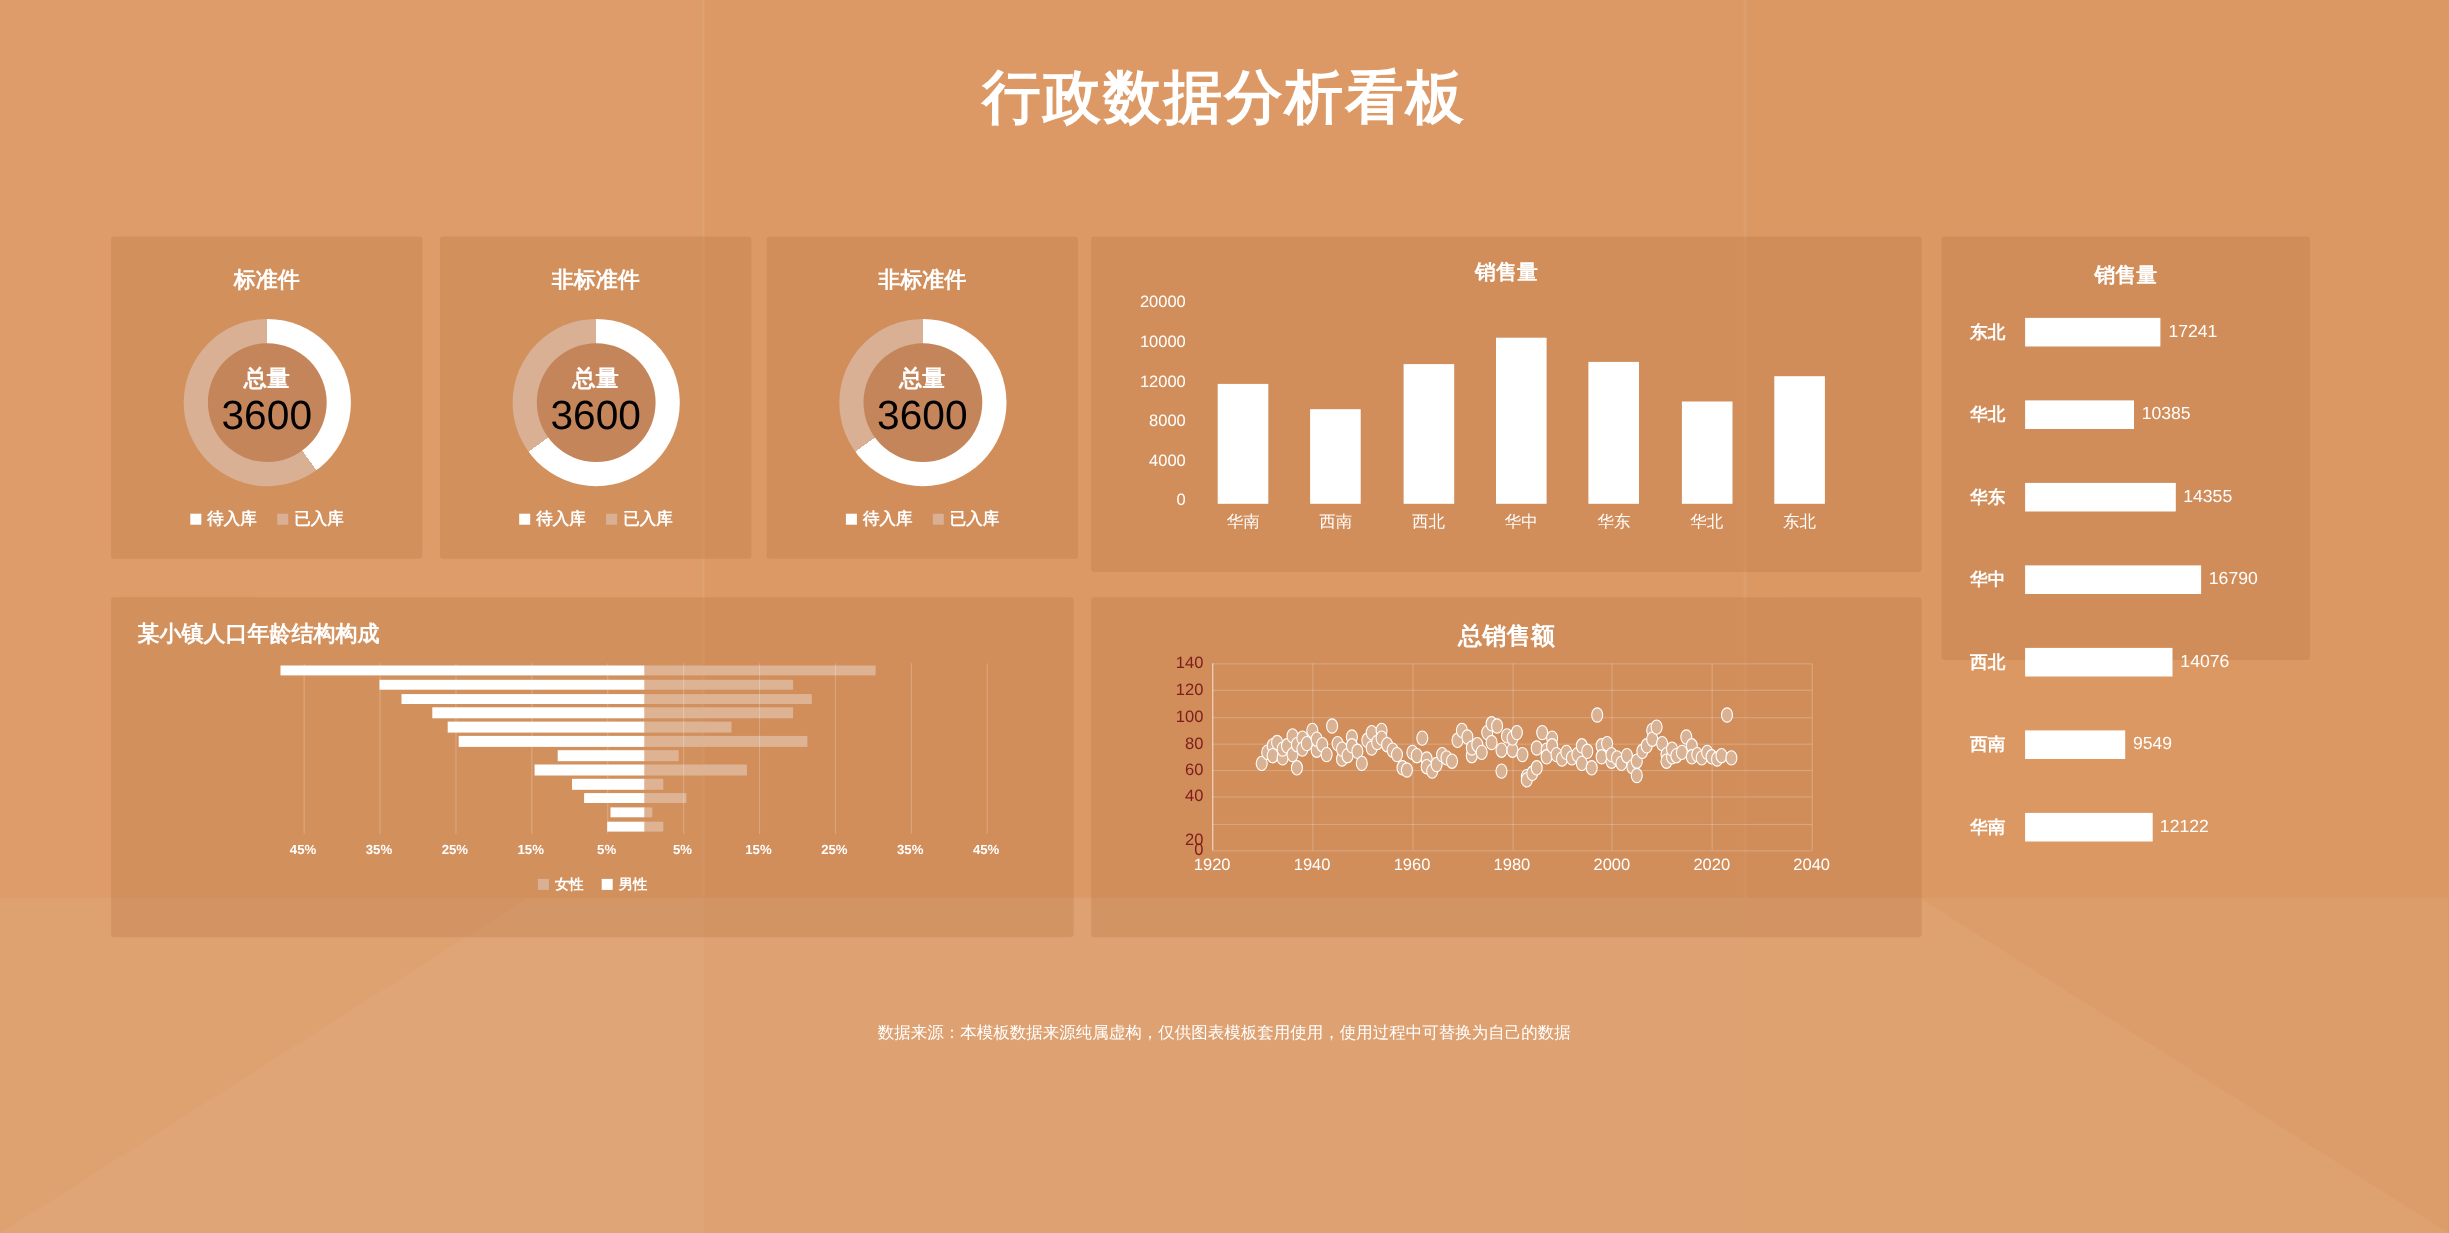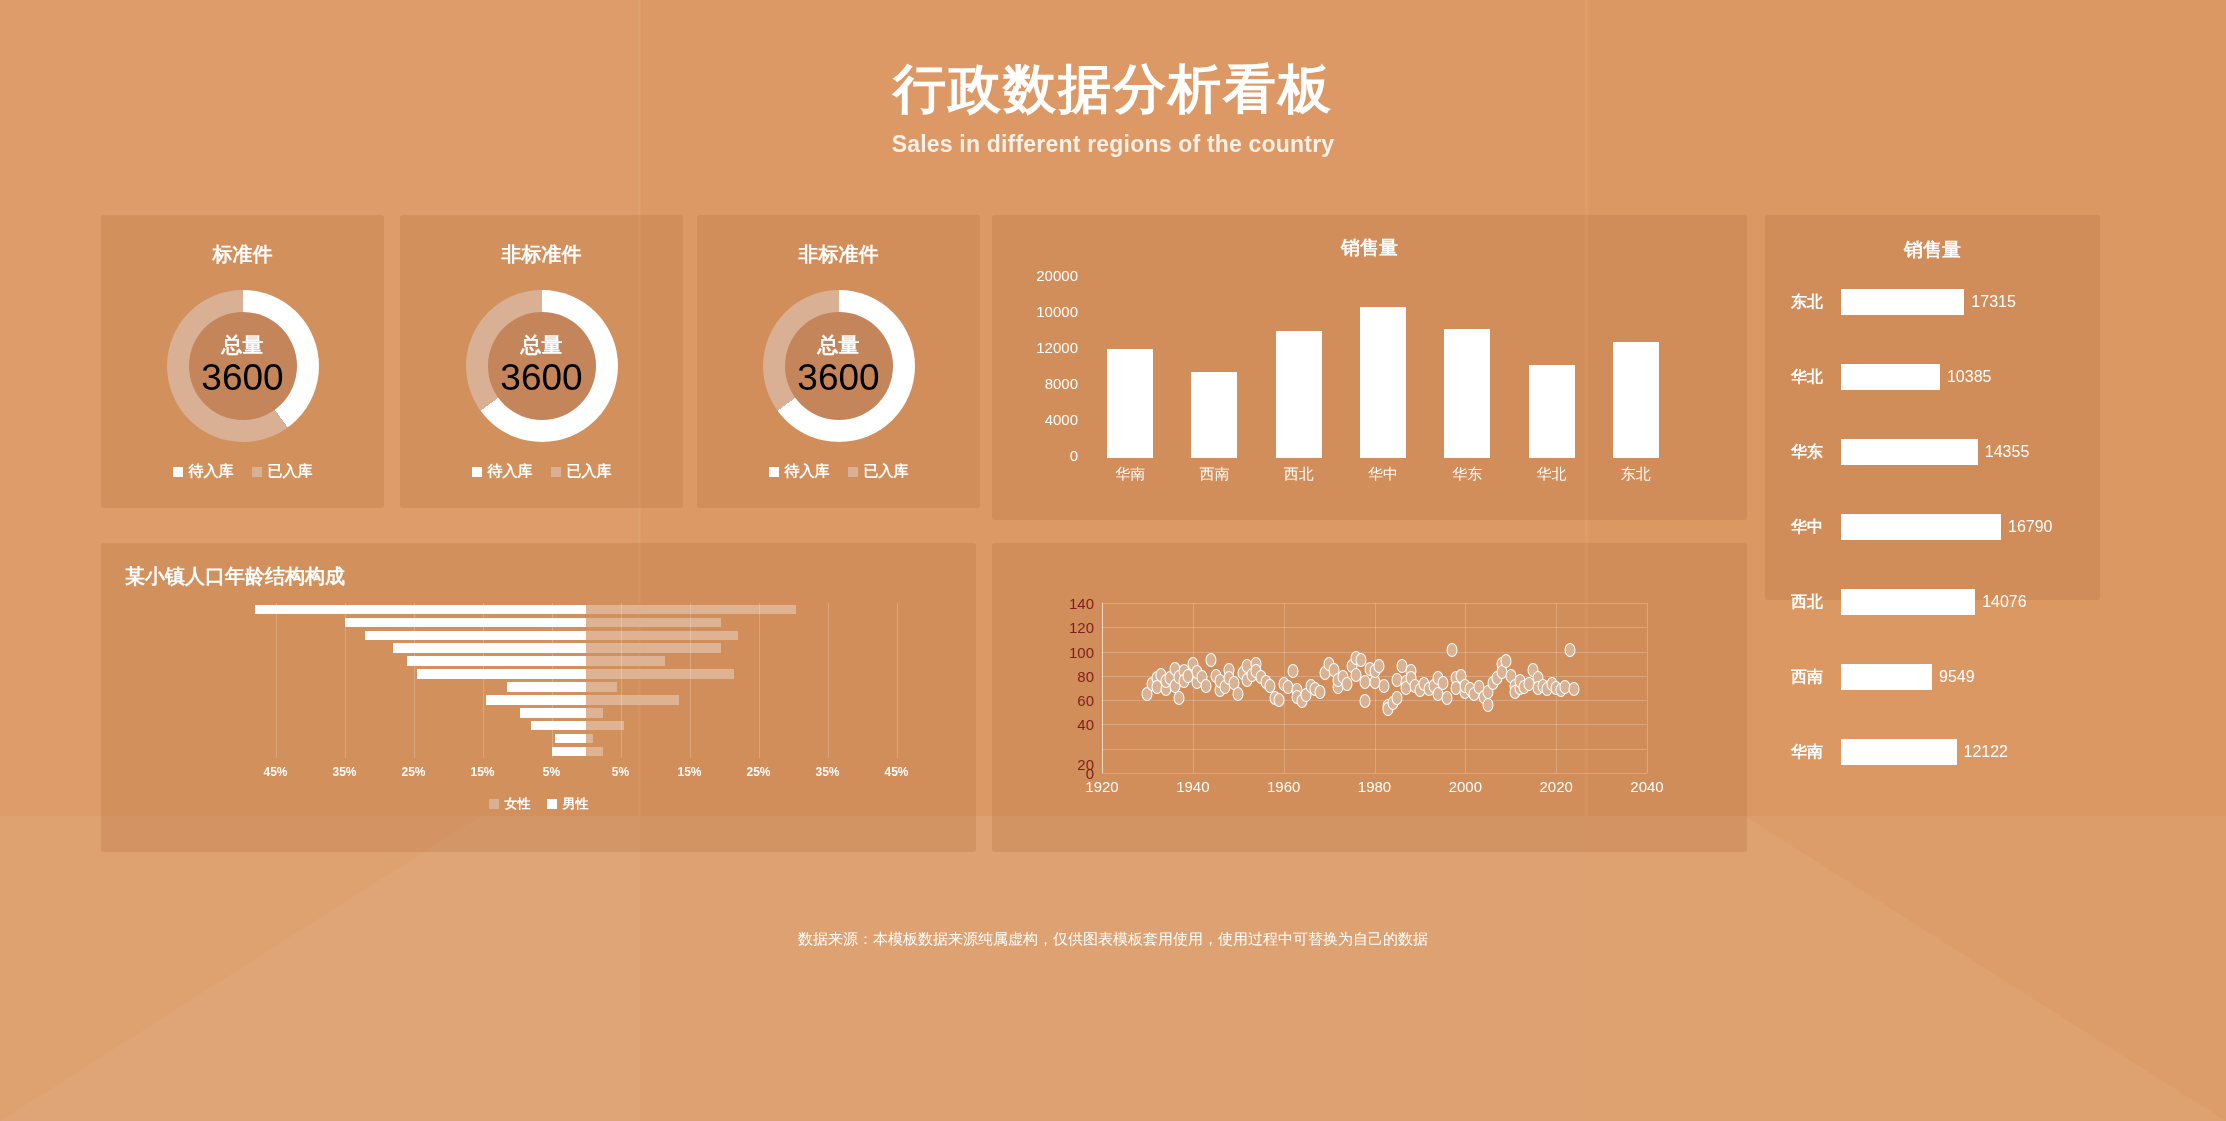--- a/index.html
+++ b/index.html
@@ -154,21 +154,20 @@
   <div class="bg-panel-left"></div>
   <div class="bg-panel-mid"></div>
   <div class="bg-seam-l"></div>
   <div class="bg-seam-r"></div>
   <div class="bg-floor"></div>
   <div class="bg-floor-tri"></div>
 </div>
 
 <div id="header">
   <div id="main-title">行政数据分析看板</div>
-  <div id="sub-title">Sales in different regions of the country</div>
 </div>
 
 <div class="card donut-card" id="donut-card-0">
   <div class="card-title">标准件</div>
   <div class="donut-wrap">
     <div class="donut-ring" id="ring-0" style="background: conic-gradient(rgb(255, 255, 255) 0deg, rgb(255, 255, 255) 144deg, rgb(217, 176, 148) 144deg, rgb(217, 176, 148) 360deg);"></div>
     <div class="donut-hole">
       <div class="donut-label">总量</div>
       <div class="donut-value">3600</div>
     </div>
@@ -256,21 +255,21 @@
       <div class="bar-xlabel">东北</div>
     </div>
 </div>
 
 <div class="card" id="rank-card">
   <div class="card-title">销售量</div>
   <div class="rank-list" id="rank-list">
       <div class="rank-row">
         <div class="rank-name">东北</div>
         <div class="rank-bar" style="width: 123.34px;"></div>
-        <div class="rank-val">17315</div>
+        <div class="rank-val">17241</div>
       </div>
       <div class="rank-row">
         <div class="rank-name">华北</div>
         <div class="rank-bar" style="width: 98.9637px;"></div>
         <div class="rank-val">10385</div>
       </div>
       <div class="rank-row">
         <div class="rank-name">华东</div>
         <div class="rank-bar" style="width: 136.796px;"></div>
         <div class="rank-val">14355</div>
@@ -380,20 +379,21 @@
       <span>女性</span>
     </span>
     <span class="lg-item">
       <span class="lg-sq lg-white"></span>
       <span>男性</span>
     </span>
   </div>
 </div>
 
 <div class="card" id="scatter-card">
+  <div id="scatter-title">总销售额</div>
   <div id="scatter-ylabels">
       <div class="sc-ytick" style="top: 170px;">0</div>
       <div class="sc-ytick" style="top: 161px;">20</div>
       <div class="sc-ytick" style="top: 121.429px;">40</div>
       <div class="sc-ytick" style="top: 97.1429px;">60</div>
       <div class="sc-ytick" style="top: 72.8571px;">80</div>
       <div class="sc-ytick" style="top: 48.5714px;">100</div>
       <div class="sc-ytick" style="top: 24.2857px;">120</div>
       <div class="sc-ytick" style="top: 0px;">140</div>
     </div>

